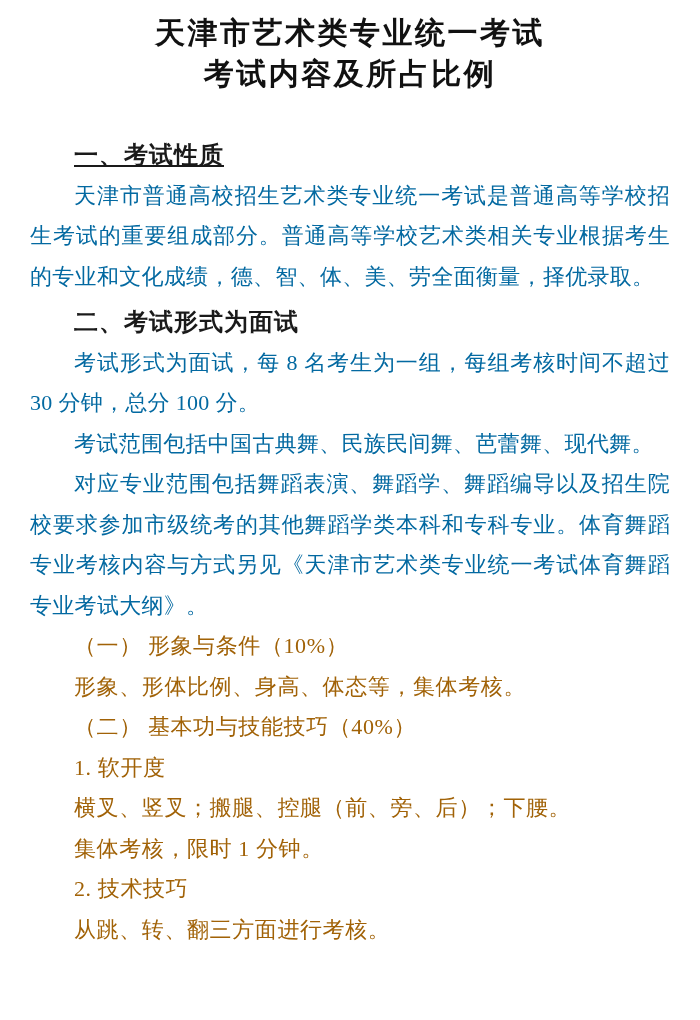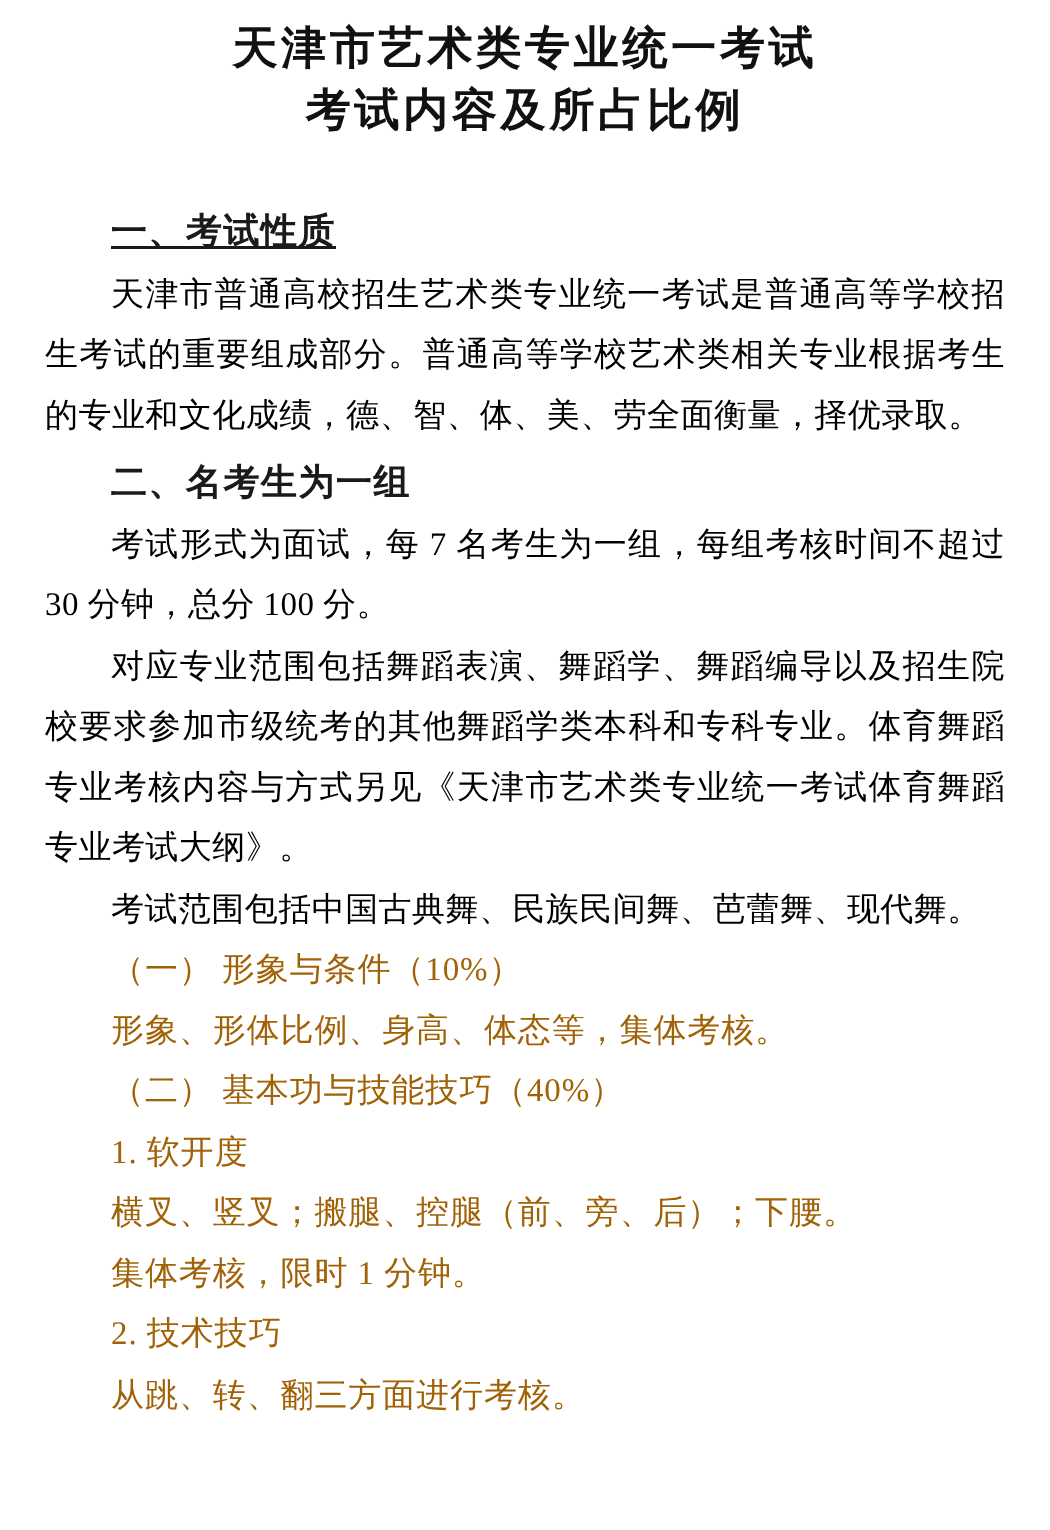--- a/index.html
+++ b/index.html
@@ -41,21 +41,21 @@
     margin-top: 41px;
     text-decoration: underline;
   }
   .para {
     font-size: 22px;
     line-height: 40.5px;
     text-indent: 2em;
     text-align: justify;
     letter-spacing: 0.3px;
     margin: 0;
-    color: #000000;
+    color: #0369a1;
   }
   .line {
     font-size: 22px;
     line-height: 40.5px;
     text-indent: 2em;
     letter-spacing: 0.6px;
     margin: 0;
     color: #a16207;
   }
 </style>
@@ -65,24 +65,24 @@
 <div class="page">
 
   <div class="doc-title">
     <div>天津市艺术类专业统一考试</div>
     <div>考试内容及所占比例</div>
   </div>
 
   <div class="sec-heading first">一、考试性质</div>
   <p class="para">天津市普通高校招生艺术类专业统一考试是普通高等学校招生考试的重要组成部分。普通高等学校艺术类相关专业根据考生的专业和文化成绩，德、智、体、美、劳全面衡量，择优录取。</p>
 
-  <div class="sec-heading">二、名考生为一组</div>
-  <p class="para">考试形式为面试，每 7 名考生为一组，每组考核时间不超过 30 分钟，总分 100 分。</p>
+  <div class="sec-heading">二、考试形式为面试</div>
+  <p class="para">考试形式为面试，每 8 名考生为一组，每组考核时间不超过 30 分钟，总分 100 分。</p>
+  <p class="para">考试范围包括中国古典舞、民族民间舞、芭蕾舞、现代舞。</p>
   <p class="para">对应专业范围包括舞蹈表演、舞蹈学、舞蹈编导以及招生院校要求参加市级统考的其他舞蹈学类本科和专科专业。体育舞蹈专业考核内容与方式另见《天津市艺术类专业统一考试体育舞蹈专业考试大纲》。</p>
-  <p class="para">考试范围包括中国古典舞、民族民间舞、芭蕾舞、现代舞。</p>
 
   <p class="line">（一） 形象与条件（10%）</p>
   <p class="line">形象、形体比例、身高、体态等，集体考核。</p>
   <p class="line">（二） 基本功与技能技巧（40%）</p>
   <p class="line">1. 软开度</p>
   <p class="line">横叉、竖叉；搬腿、控腿（前、旁、后）；下腰。</p>
   <p class="line">集体考核，限时 1 分钟。</p>
   <p class="line">2. 技术技巧</p>
   <p class="line">从跳、转、翻三方面进行考核。</p>
 

